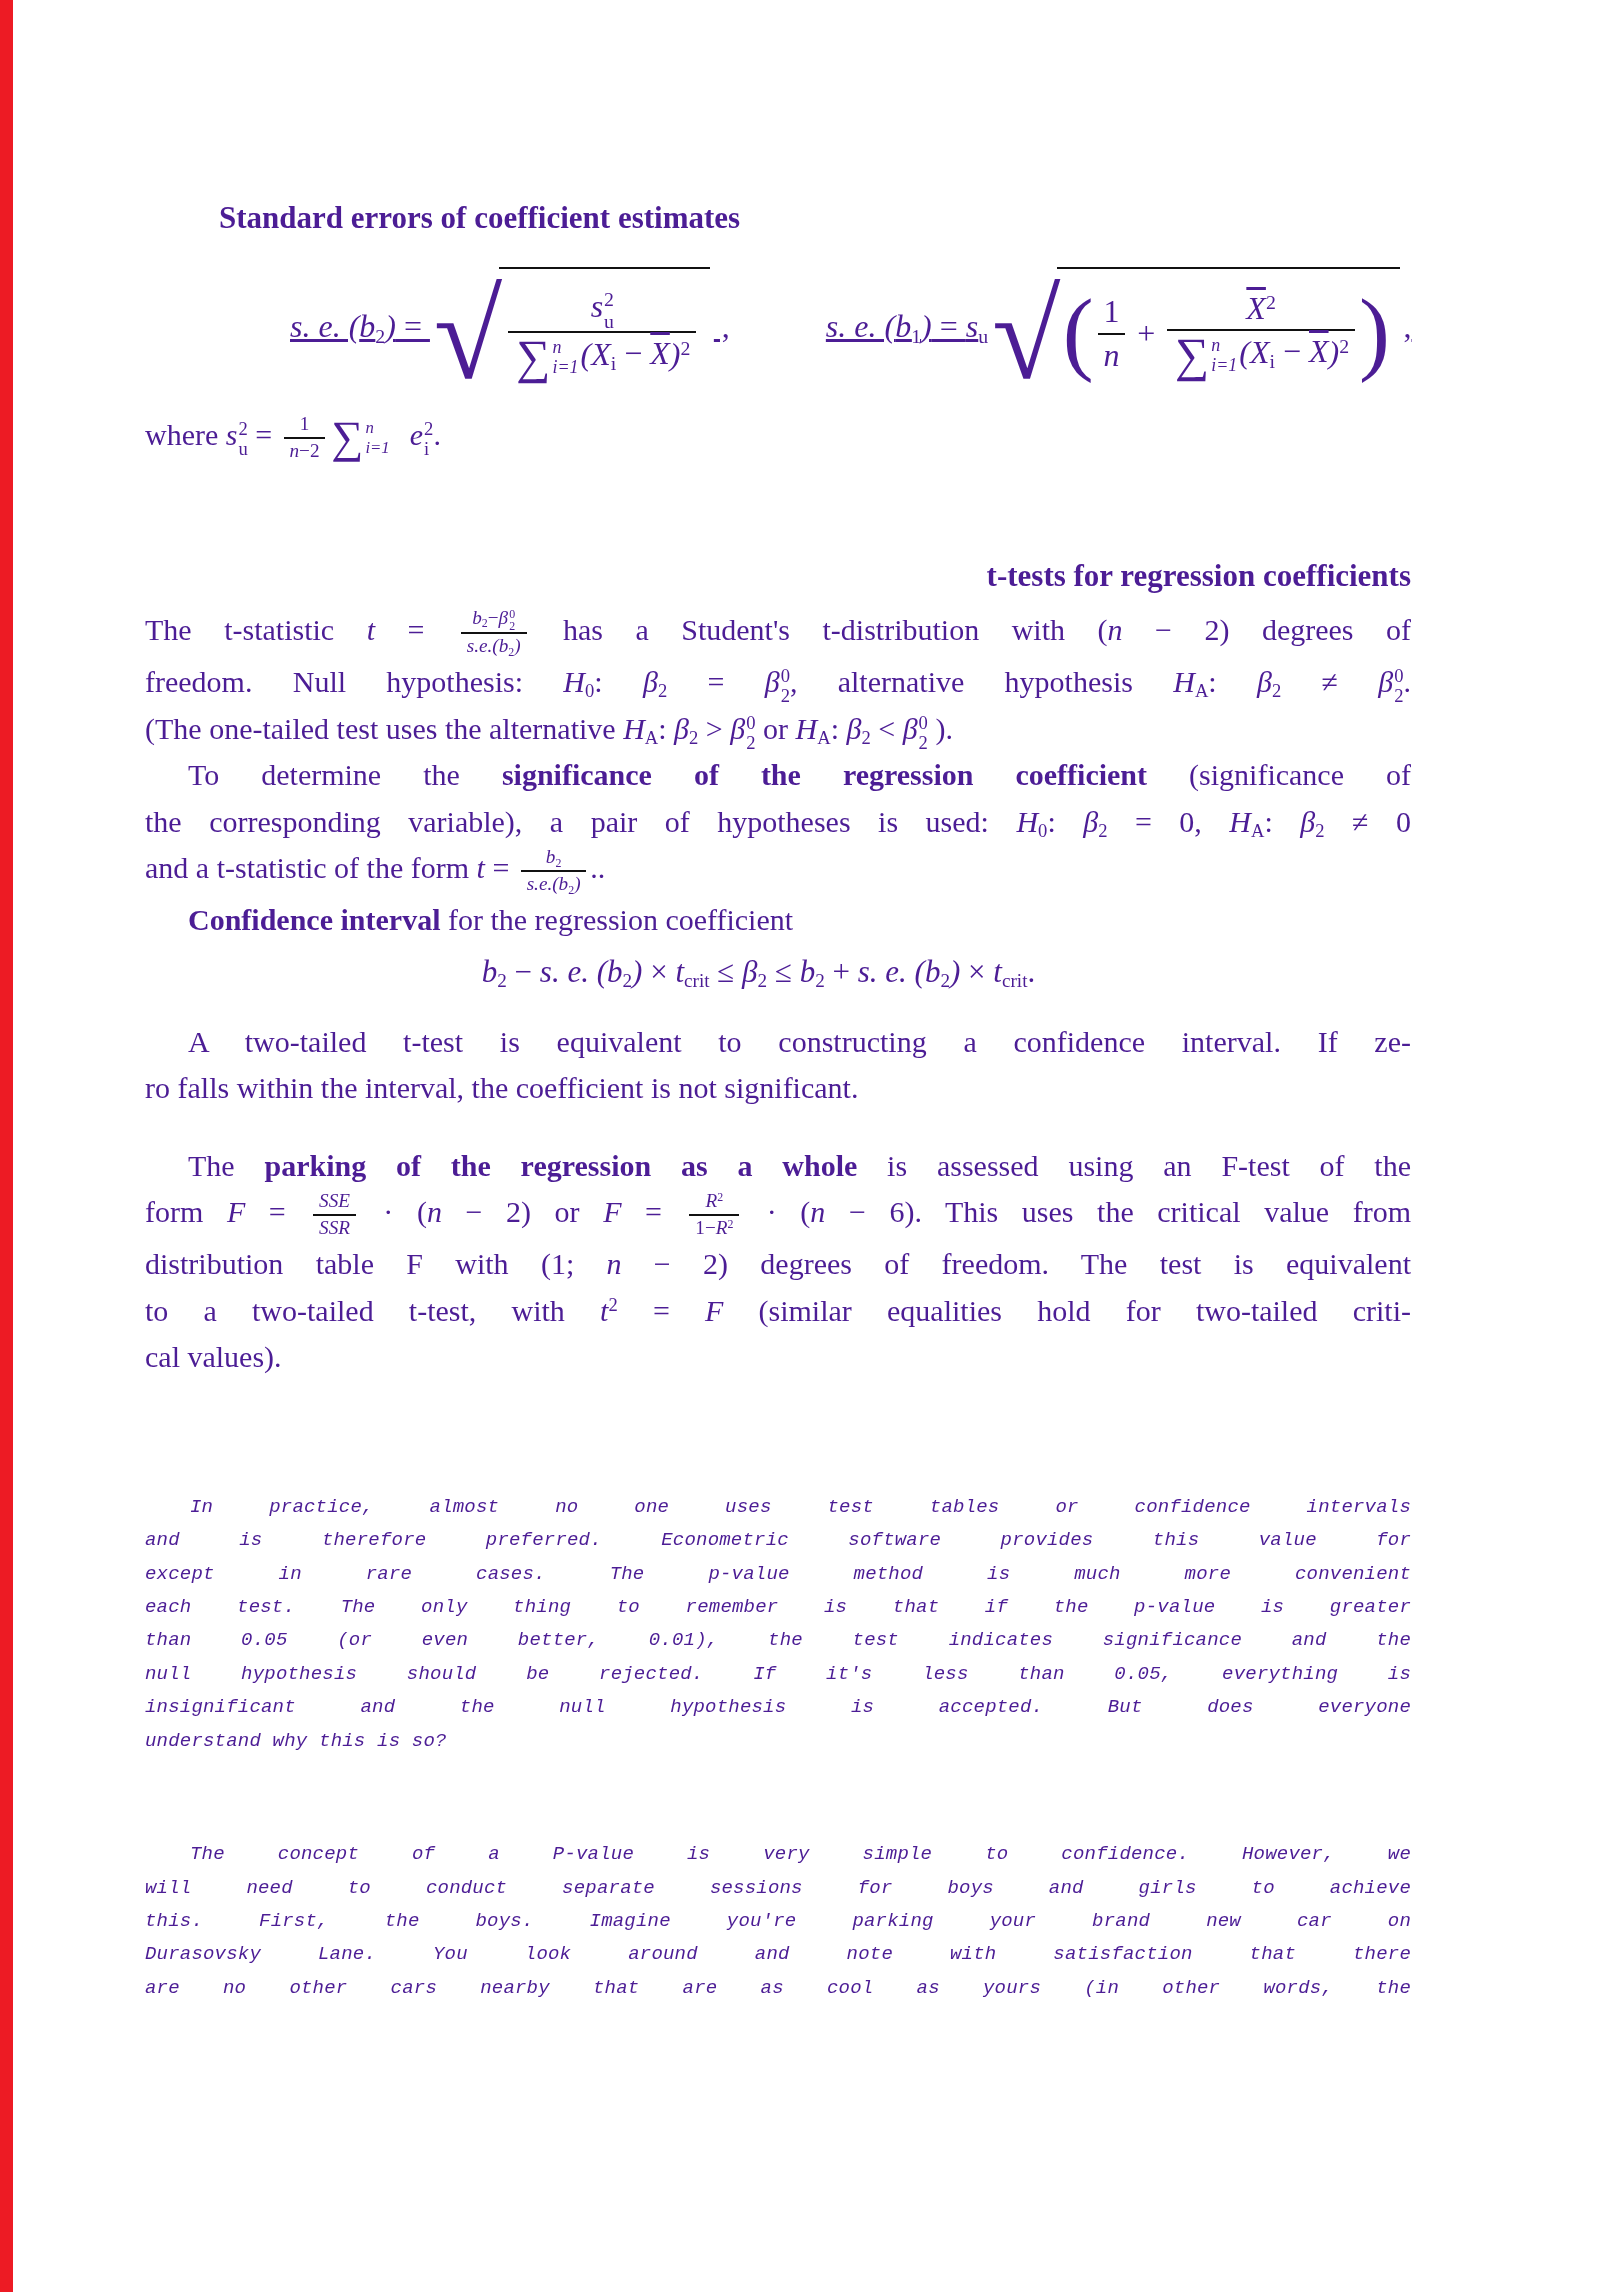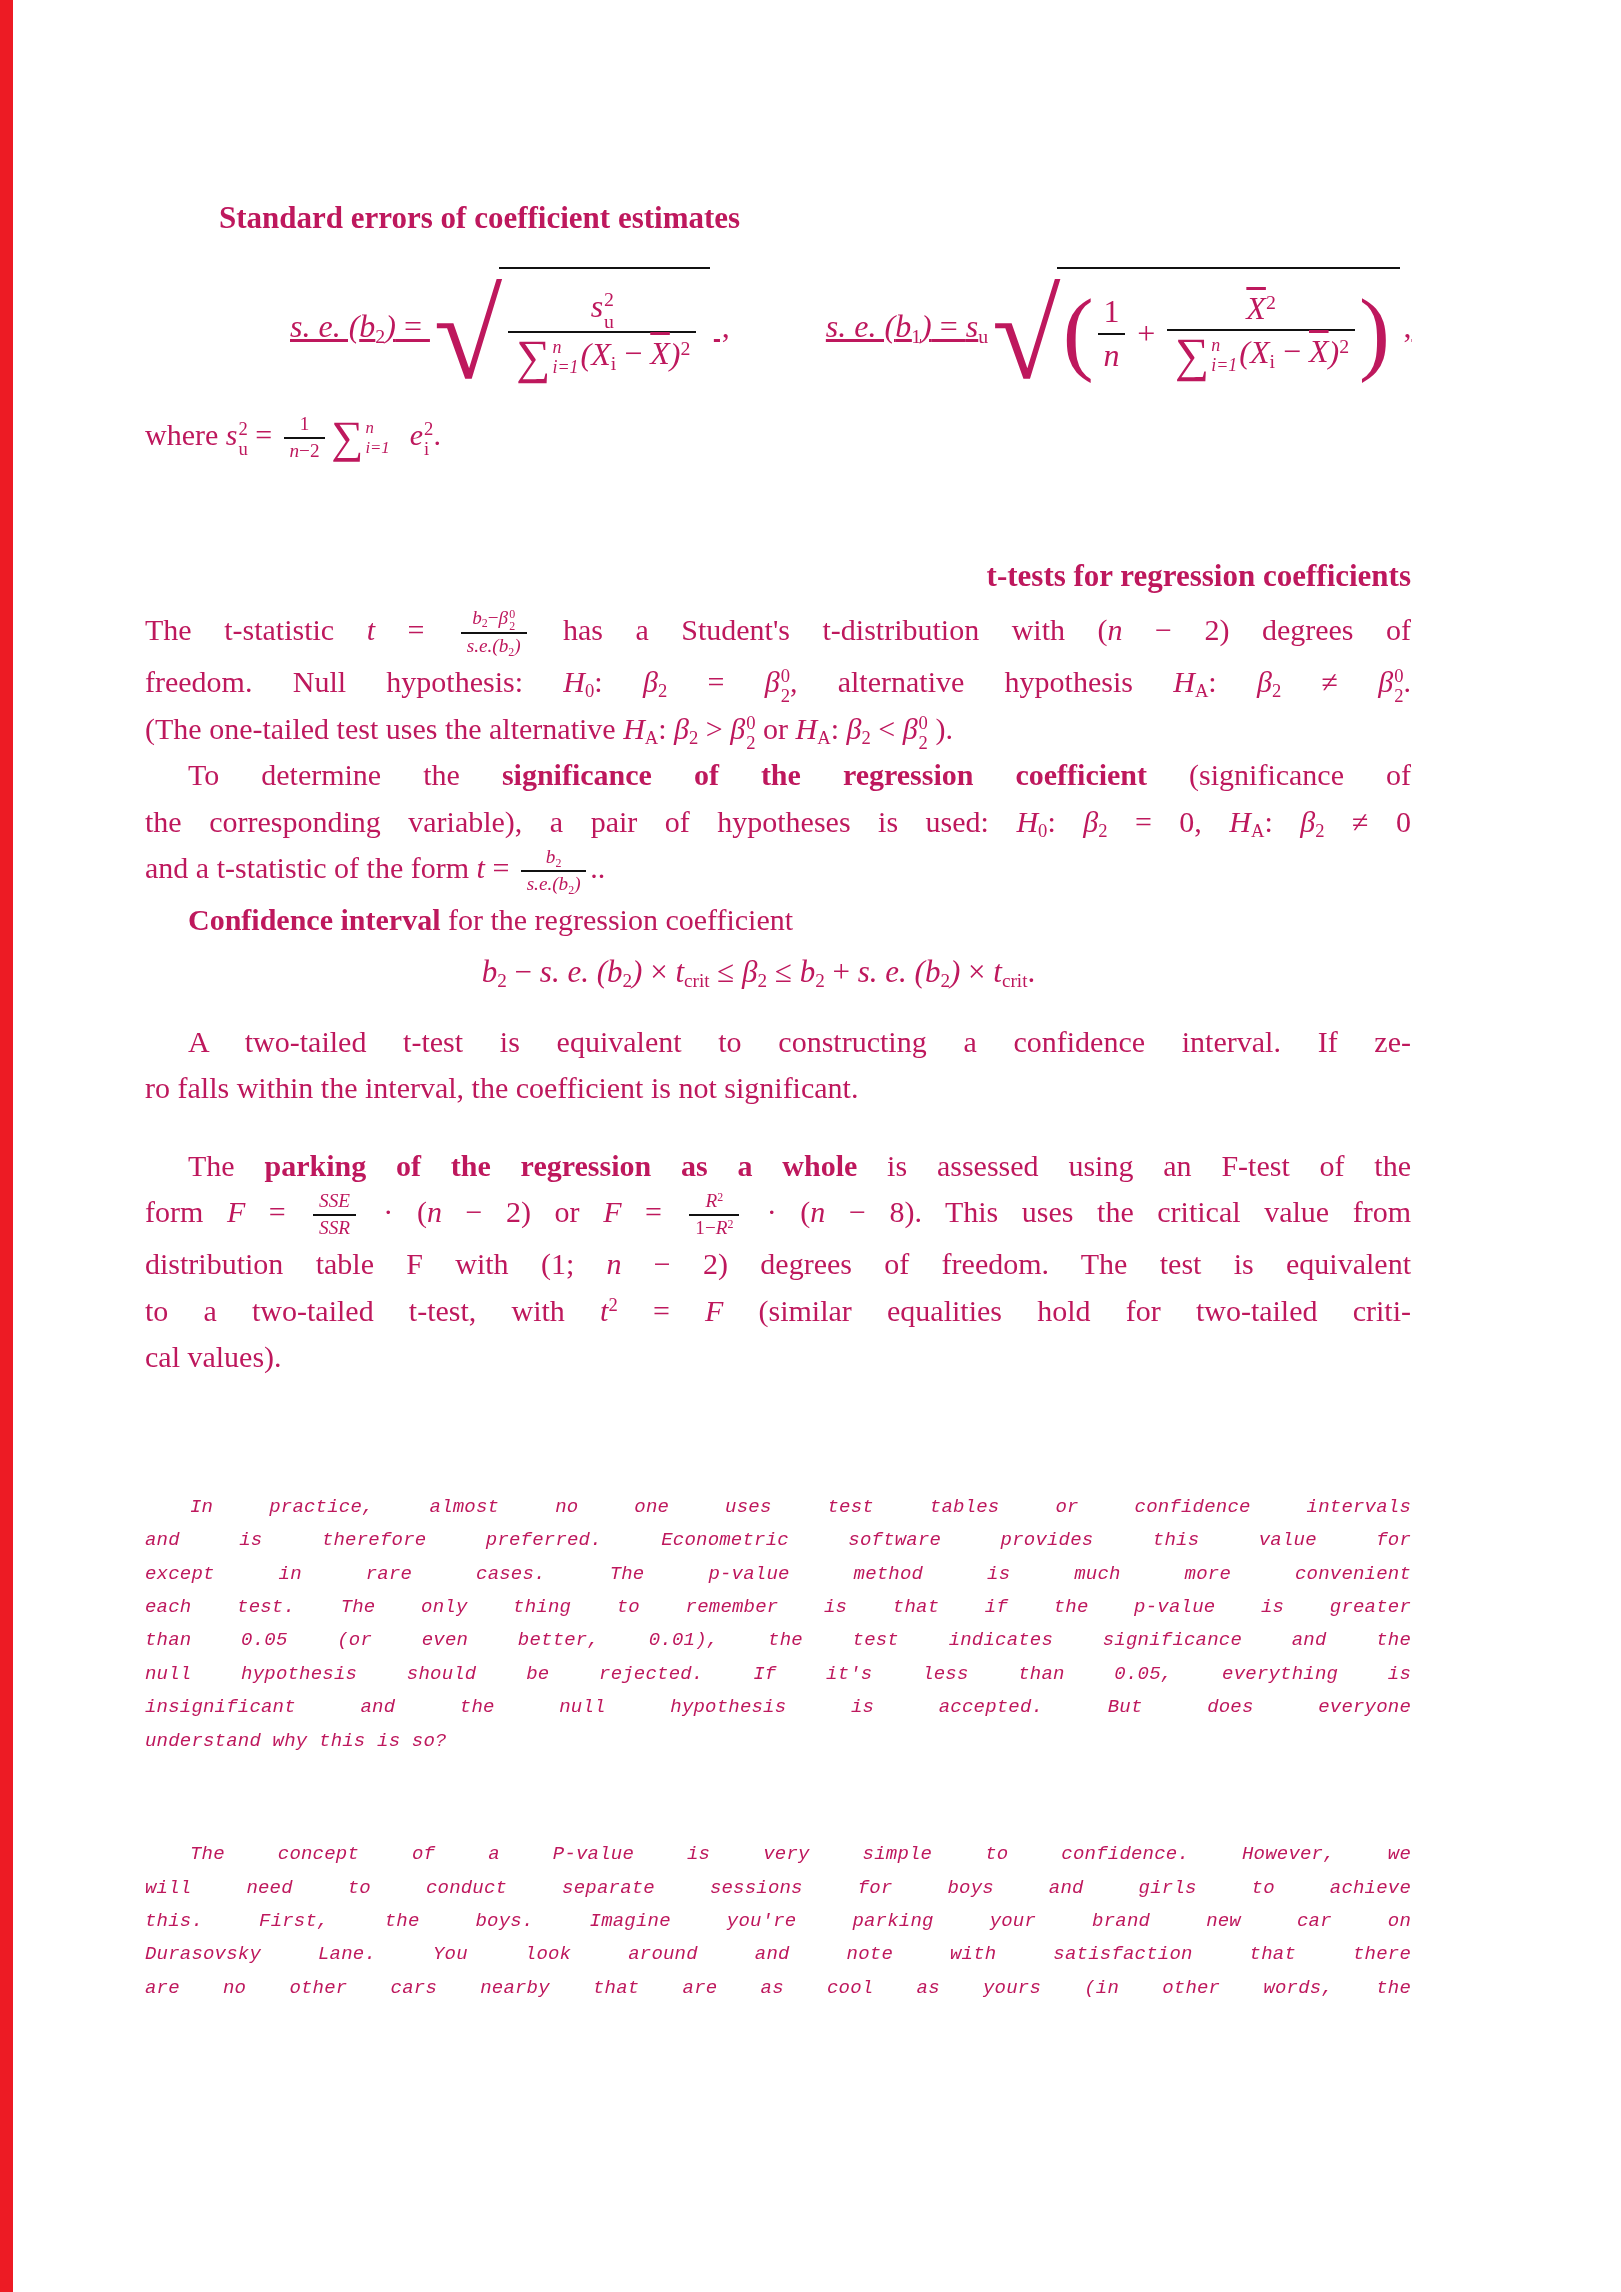--- a/index.html
+++ b/index.html
@@ -2,21 +2,21 @@
 <html><head>
 <meta charset="utf-8">
 <style>
   html,body{margin:0;padding:0;background:#ffffff;}
   .page{
     position:relative;
     width:1621px;height:2293px;
     background:#ffffff;
     overflow:hidden;
     font-family:"Liberation Serif", serif;
-    color:#be185d;
+    color:#4c1d95;
   }
   .red-strip{
     position:absolute;left:0;top:0;bottom:0;width:12.7px;
     background:#ed1b24;
   }
   .content{
     position:absolute;left:145px;top:0;
     width:1266px;
     padding-top:198px;
   }
@@ -174,21 +174,21 @@
     </div>
 
     <div class="p4">
       <div class="sline ind"><span class="tok"><span class="tx">The </span></span><span class="tok"><span class="bld">parking of the regression as a whole</span></span><span class="tok"><span class="tx"> is assessed using an F-test of the</span></span></div>
       <div class="sline"><span class="tok"><span class="tx">form </span></span><span class="tok"><span class="it">F</span></span><span class="tok"><span class="tx"> = </span></span><span class="frac fs">
             <span class="fn"><span class="tok"><span class="it">SSE</span></span></span>
             <span class="fd"><span class="tok"><span class="it">SSR</span></span></span>
           </span><span class="tok"><span class="tx"> · (</span></span><span class="tok"><span class="it">n</span></span><span class="tok"><span class="tx"> − 2) or </span></span><span class="tok"><span class="it">F</span></span><span class="tok"><span class="tx"> = </span></span><span class="frac fs">
             <span class="fn"><span class="tok"><span class="it">R</span><span class="su">2</span></span></span>
             <span class="fd"><span class="tok"><span class="tx">1−</span></span><span class="tok"><span class="it">R</span><span class="su">2</span></span></span>
-          </span><span class="tok"><span class="tx"> · (</span></span><span class="tok"><span class="it">n</span></span><span class="tok"><span class="tx"> − 8). This uses the critical value from</span></span></div>
+          </span><span class="tok"><span class="tx"> · (</span></span><span class="tok"><span class="it">n</span></span><span class="tok"><span class="tx"> − 6). This uses the critical value from</span></span></div>
       <div class="sline"><span class="tok"><span class="tx">distribution table F with (1; </span></span><span class="tok"><span class="it">n</span></span><span class="tok"><span class="tx"> − 2) degrees of freedom. The test is equivalent</span></span></div>
       <div class="sline"><span class="tok"><span class="tx">to a two-tailed t-test, with </span></span><span class="tok"><span class="it">t</span><span class="su">2</span></span><span class="tok"><span class="tx"> = </span></span><span class="tok"><span class="it">F</span></span><span class="tok"><span class="tx"> (similar equalities hold for two-tailed criti-</span></span></div>
       <div class="sline last"><span class="tok"><span class="tx">cal values).</span></span></div>
     </div>
 
     <div class="ital-block1">
       <div class="iline ind">In practice, almost no one uses test tables or confidence intervals</div>
       <div class="iline">and is therefore preferred. Econometric software provides this value for</div>
       <div class="iline">except in rare cases. The p-value method is much more convenient</div>
       <div class="iline">each test. The only thing to remember is that if the p-value is greater</div>

